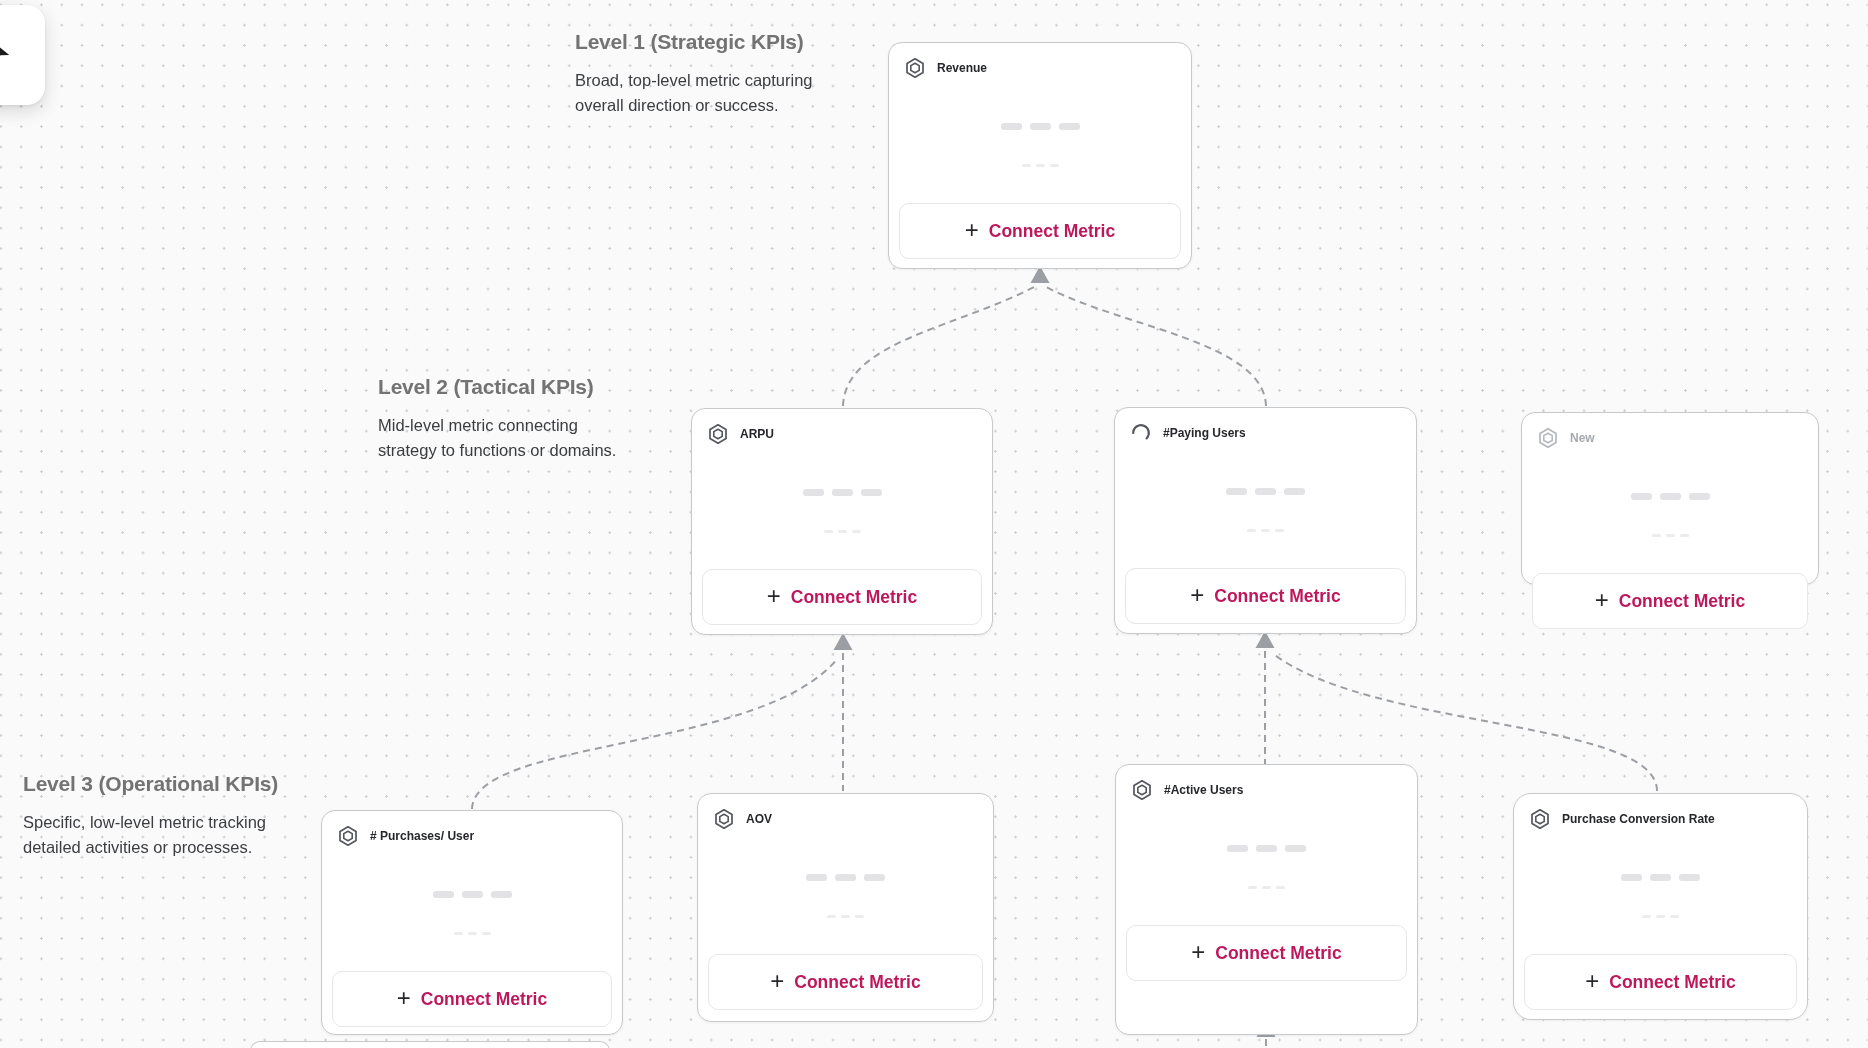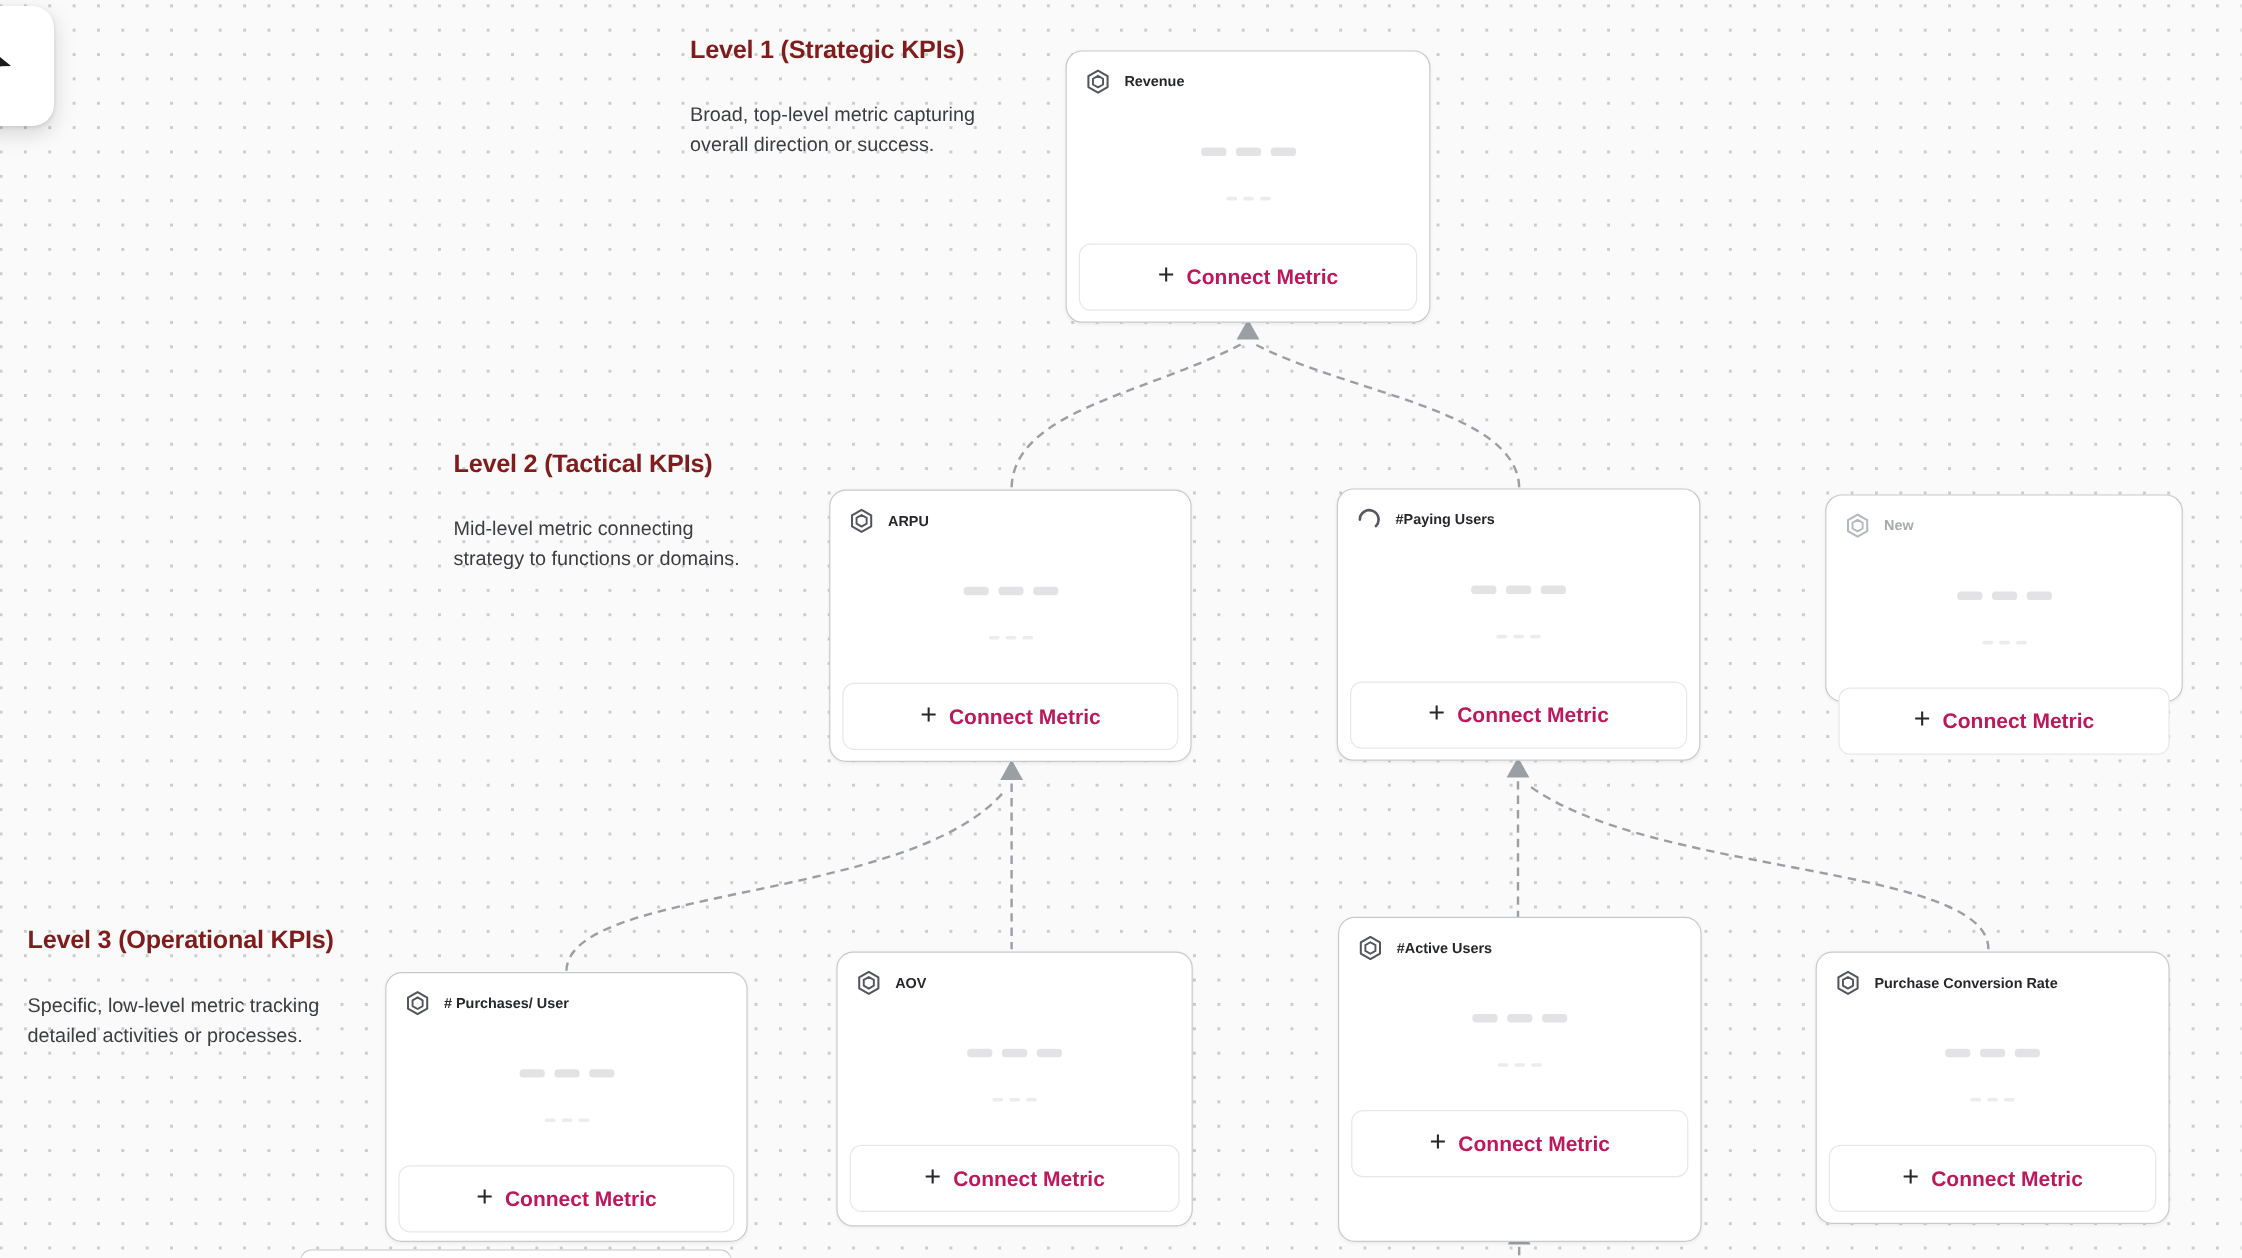--- a/index.html
+++ b/index.html
@@ -13,22 +13,22 @@
     position:absolute; inset:0;
     background-image:radial-gradient(circle,#cccccc 1.2px,transparent 1.3px);
     background-size:20.3px 20.3px;
     background-position:11px 15px;
   }
   svg.connectors { position:absolute; left:0; top:0; z-index:1; }
   .conn { fill:none; stroke:#9b9ea3; stroke-width:2; stroke-dasharray:7 5; }
   .arrowhead { fill:#9b9ea3; stroke:none; }
 
   .level-header { position:absolute; z-index:2; }
-  .level-title { font-size:21px; font-weight:700; color:#7f1d1d; letter-spacing:-0.2px; }
-  .level-desc { margin-top:30px; font-size:16.5px; line-height:25px; color:#3b3d41; width:258px; }
+  .level-title { font-size:21px; font-weight:700; color:#737373; letter-spacing:-0.2px; }
+  .level-desc { margin-top:14px; font-size:16.5px; line-height:25px; color:#3b3d41; width:258px; }
 
   .metric-card {
     position:absolute; z-index:2;
     background:#ffffff;
     border:1.4px solid #c7cacd;
     border-radius:14px;
     box-shadow:0 1px 3px rgba(0,0,0,0.05);
   }
   .card-head { position:absolute; left:15px; top:14px; display:flex; align-items:center; gap:11px; }
   .card-icon { width:22px; height:22px; flex:0 0 auto; }
@@ -258,21 +258,21 @@
       <span class="skel-bar sm"></span>
       <span class="skel-bar sm"></span>
       <span class="skel-bar sm"></span>
     </div>
   <div class="connect-btn">
     <span class="plus-glyph">+</span>
     <span class="connect-label">Connect Metric</span>
   </div>
 </div>
 
-<div class="metric-card" style="left:1513px; top:793px; width:295px; height:227px;">
+<div class="metric-card" style="left:1513px; top:793px; width:295px; height:227px;border-radius:18px;">
   <div class="card-head">
     <svg class="card-icon" viewBox="0 0 22 22">
       <polygon points="11,1.8 19,6.4 19,15.6 11,20.2 3,15.6 3,6.4" fill="none" stroke="#53565c" stroke-width="1.7" stroke-linejoin="round"></polygon>
       <polygon points="11,6.2 15.2,8.6 15.2,13.4 11,15.8 6.8,13.4 6.8,8.6" fill="none" stroke="#53565c" stroke-width="1.6" stroke-linejoin="round"></polygon>
     </svg>
     <span class="card-title">Purchase Conversion Rate</span>
   </div>
   <div class="skel-row r1">
       <span class="skel-bar"></span>
       <span class="skel-bar"></span>

